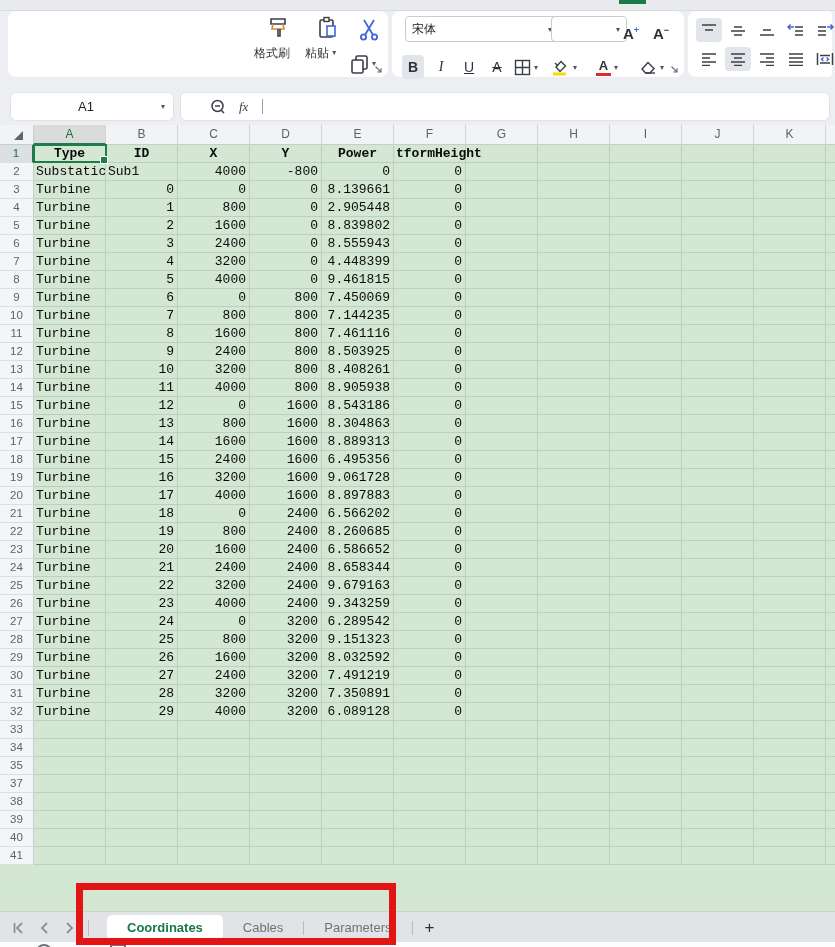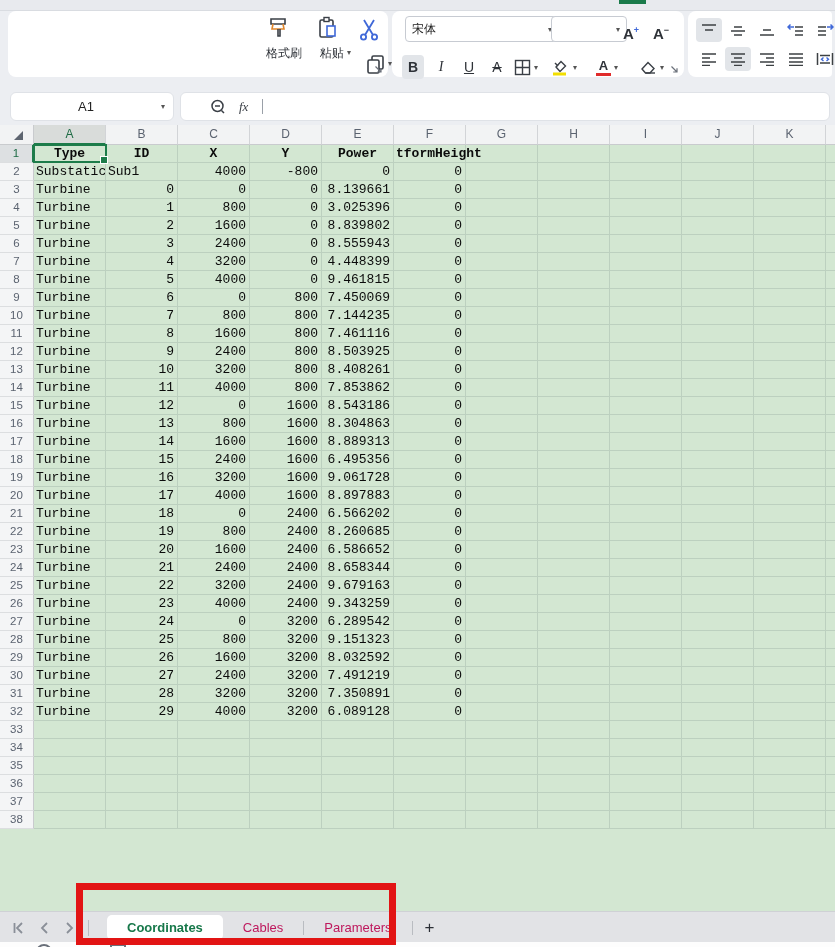--- a/index.html
+++ b/index.html
@@ -9,21 +9,21 @@
     -webkit-font-smoothing:antialiased;
   }
   
   .top-strip{position:absolute;left:0;top:0;width:835px;height:10px;background:#e8eaee;border-bottom:1px solid #d9dce1;}
   .ribbon-indicator{position:absolute;left:619px;top:0;width:27px;height:4px;background:#1a7a4a;}
   
   .panel{position:absolute;top:11px;height:66px;background:#fff;border-radius:8px;}
   .panel1{left:8px;width:380px;}
   .panel2{left:392px;width:292px;}
   .panel3{left:688px;width:144px;border-top-right-radius:4px;border-bottom-right-radius:4px;}
-  .tool-col{position:absolute;text-align:right;color:#30343a;font-size:12px;}
+  .tool-col{position:absolute;text-align:left;color:#30343a;font-size:12px;}
   .tool-label{display:block;margin-top:2px;white-space:nowrap;color:#2e3238;}
   .chev{font-size:8px;color:#555;vertical-align:2px;}
   .combo{position:absolute;height:24px;border:1px solid #c7cbd2;border-radius:4px;background:#fff;
          display:flex;align-items:center;justify-content:space-between;padding:0 6px;font-size:12px;color:#222;}
   .fmt-btn{position:absolute;top:44px;height:24px;min-width:22px;border-radius:4px;display:flex;align-items:center;justify-content:center;
            font-size:14px;color:#2e3238;}
   .fmt-btn.active{background:#e2e5e9;}
   .grow-shrink{position:absolute;top:14px;font-size:15px;color:#2e3238;font-weight:bold;}
   .sup{font-size:9px;vertical-align:6px;font-weight:bold;}
   .corner-arrow{position:absolute;right:5px;bottom:3px;}
@@ -59,21 +59,21 @@
   .cell.txt{text-align:left;padding-left:2px;}
   .cell.hdr{font-weight:bold;text-align:center;}
   .cell.hdr.spill{text-align:right;overflow:visible;position:relative;z-index:3;padding-left:2px;}
   .sel-box{position:absolute;left:33px;top:19px;width:74px;height:19px;border:2px solid #1d7c4a;box-sizing:border-box;pointer-events:none;}
   .sel-handle{position:absolute;right:-3px;bottom:-3px;width:6px;height:6px;background:#1d7c4a;border:1px solid #fff;}
   
   .tabbar{position:absolute;left:0;top:911px;width:835px;height:31px;background:#e2e3e6;border-top:1px solid #cfd1d5;z-index:10;
           display:flex;align-items:center;}
   .nav-ic{margin-left:10px;display:flex;align-items:center;}
   .nav-sep{width:1px;height:16px;background:#b9bcc1;margin:0 10px 0 12px;}
-  .sheettab{height:25px;display:flex;align-items:center;padding:0 20px;font-size:13px;color:#be185d;position:relative;}
+  .sheettab{height:25px;display:flex;align-items:center;padding:0 20px;font-size:13px;color:#737373;position:relative;}
   .sheettab.active{background:#fff;border-radius:5px;color:#17784a;font-weight:bold;}
   .tab-div{width:1px;height:14px;background:#b9bcc1;}
   .addtab{font-size:17px;color:#2b2f36;padding:0 12px;}
   
   .status-sliver{position:absolute;left:0;top:942px;width:835px;height:5px;background:#fdfdfd;z-index:11;}
   .sliv-circle{position:absolute;left:36px;top:2px;width:12px;height:12px;border:2px solid #6a707a;border-radius:50%;}
   .sliv-square{position:absolute;left:110px;top:2px;width:12px;height:10px;border:2px solid #6a707a;}
   
   .red-rect{position:absolute;left:76px;top:883px;width:320px;height:62px;border:7px solid #e21414;box-sizing:border-box;z-index:50;pointer-events:none;}
   svg.ic{display:block;}
@@ -358,21 +358,21 @@
         <div class="cell"></div>
         <div class="cell"></div>
         <div class="cell partial"></div>
       </div>
       <div class="gridrow">
         <div class="rowh">4</div>
         <div class="cell txt">Turbine</div>
         <div class="cell num">1</div>
         <div class="cell num">800</div>
         <div class="cell num">0</div>
-        <div class="cell num">3.025396</div>
+        <div class="cell num">2.905448</div>
         <div class="cell num">0</div>
         <div class="cell"></div>
         <div class="cell"></div>
         <div class="cell"></div>
         <div class="cell"></div>
         <div class="cell"></div>
         <div class="cell partial"></div>
       </div>
       <div class="gridrow">
         <div class="rowh">5</div>
@@ -508,21 +508,21 @@
         <div class="cell"></div>
         <div class="cell"></div>
         <div class="cell partial"></div>
       </div>
       <div class="gridrow">
         <div class="rowh">14</div>
         <div class="cell txt">Turbine</div>
         <div class="cell num">11</div>
         <div class="cell num">4000</div>
         <div class="cell num">800</div>
-        <div class="cell num">7.853862</div>
+        <div class="cell num">8.905938</div>
         <div class="cell num">0</div>
         <div class="cell"></div>
         <div class="cell"></div>
         <div class="cell"></div>
         <div class="cell"></div>
         <div class="cell"></div>
         <div class="cell partial"></div>
       </div>
       <div class="gridrow">
         <div class="rowh">15</div>
@@ -833,51 +833,81 @@
         <div class="cell"></div>
         <div class="cell"></div>
         <div class="cell"></div>
         <div class="cell"></div>
         <div class="cell"></div>
         <div class="cell"></div>
         <div class="cell"></div>
         <div class="cell partial"></div>
       </div>
       <div class="gridrow">
-        <div class="rowh">36</div>
-        <div class="cell"></div>
-        <div class="cell"></div>
-        <div class="cell"></div>
-        <div class="cell"></div>
-        <div class="cell"></div>
-        <div class="cell"></div>
-        <div class="cell"></div>
-        <div class="cell"></div>
-        <div class="cell"></div>
-        <div class="cell"></div>
-        <div class="cell"></div>
-        <div class="cell partial"></div>
-      </div>
-      <div class="gridrow">
         <div class="rowh">37</div>
         <div class="cell"></div>
         <div class="cell"></div>
         <div class="cell"></div>
         <div class="cell"></div>
         <div class="cell"></div>
         <div class="cell"></div>
         <div class="cell"></div>
         <div class="cell"></div>
         <div class="cell"></div>
         <div class="cell"></div>
         <div class="cell"></div>
         <div class="cell partial"></div>
       </div>
       <div class="gridrow">
         <div class="rowh">38</div>
+        <div class="cell"></div>
+        <div class="cell"></div>
+        <div class="cell"></div>
+        <div class="cell"></div>
+        <div class="cell"></div>
+        <div class="cell"></div>
+        <div class="cell"></div>
+        <div class="cell"></div>
+        <div class="cell"></div>
+        <div class="cell"></div>
+        <div class="cell"></div>
+        <div class="cell partial"></div>
+      </div>
+      <div class="gridrow">
+        <div class="rowh">39</div>
+        <div class="cell"></div>
+        <div class="cell"></div>
+        <div class="cell"></div>
+        <div class="cell"></div>
+        <div class="cell"></div>
+        <div class="cell"></div>
+        <div class="cell"></div>
+        <div class="cell"></div>
+        <div class="cell"></div>
+        <div class="cell"></div>
+        <div class="cell"></div>
+        <div class="cell partial"></div>
+      </div>
+      <div class="gridrow">
+        <div class="rowh">40</div>
+        <div class="cell"></div>
+        <div class="cell"></div>
+        <div class="cell"></div>
+        <div class="cell"></div>
+        <div class="cell"></div>
+        <div class="cell"></div>
+        <div class="cell"></div>
+        <div class="cell"></div>
+        <div class="cell"></div>
+        <div class="cell"></div>
+        <div class="cell"></div>
+        <div class="cell partial"></div>
+      </div>
+      <div class="gridrow">
+        <div class="rowh">41</div>
         <div class="cell"></div>
         <div class="cell"></div>
         <div class="cell"></div>
         <div class="cell"></div>
         <div class="cell"></div>
         <div class="cell"></div>
         <div class="cell"></div>
         <div class="cell"></div>
         <div class="cell"></div>
         <div class="cell"></div>

